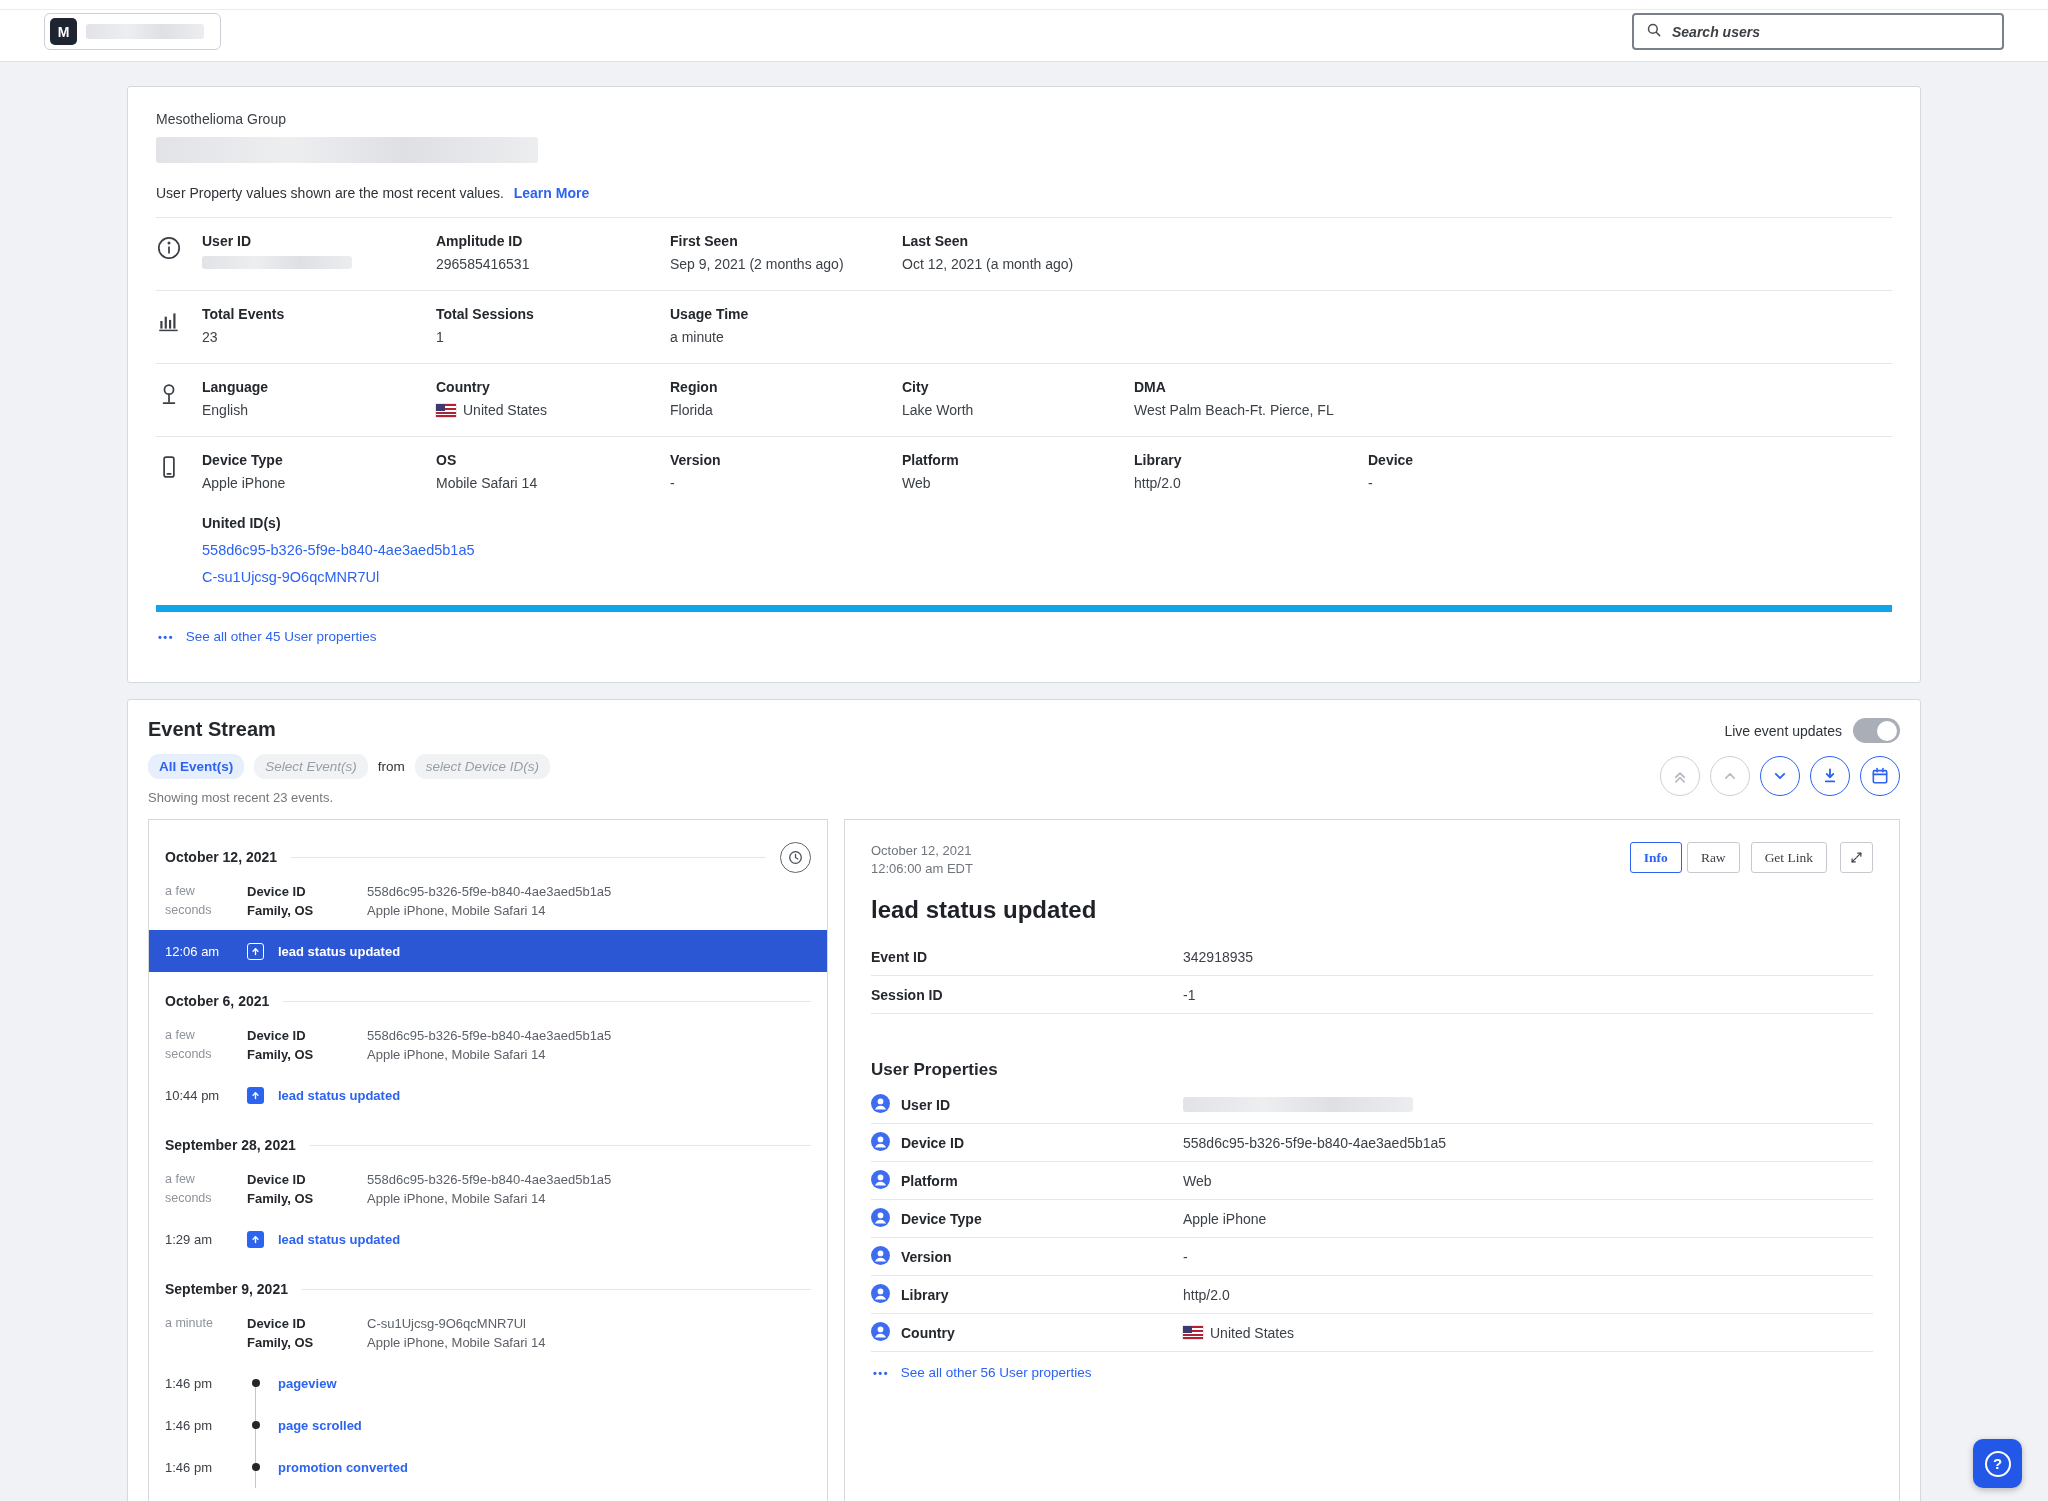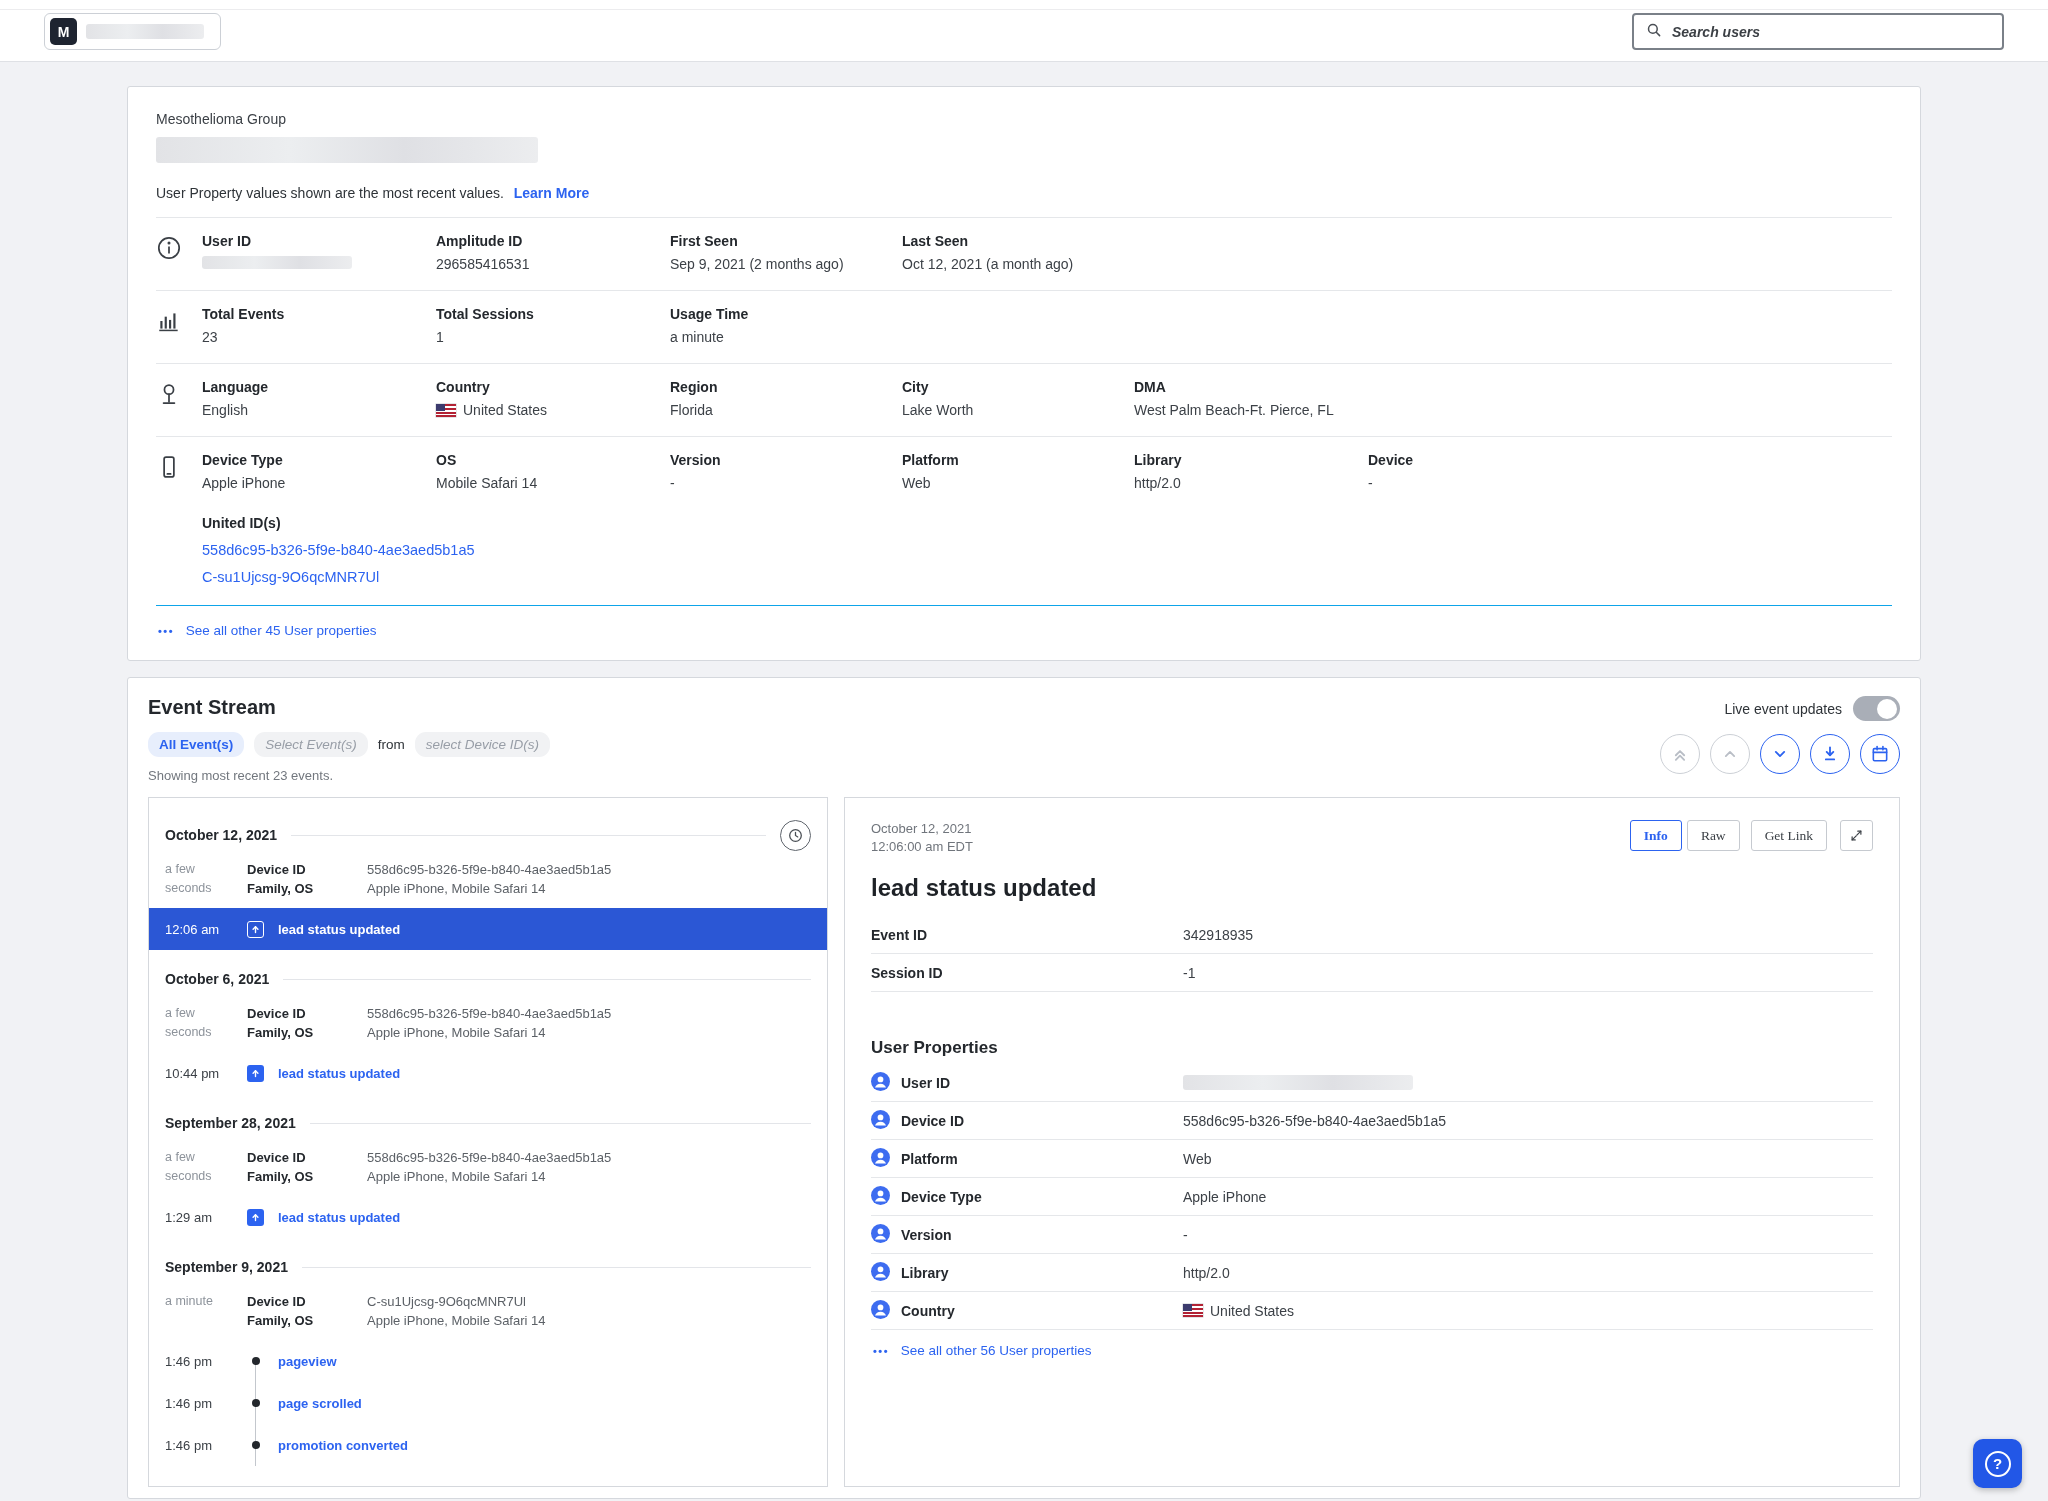--- a/index.html
+++ b/index.html
@@ -39,21 +39,21 @@
 
   .prop-row { display:grid; grid-template-columns:46px 234px 234px 232px 232px 234px 1fr;
               border-top:1px solid #e5e7ea; padding:15px 0 18px; }
   .prop-icon { grid-column:1; padding-top:2px; }
   .lbl { font-weight:bold; font-size:14px; color:#24282d; }
   .val { margin-top:7px; font-size:14px; color:#3c4147; display:flex; align-items:center; gap:7px; }
   .r-userid { width:150px; height:13px; }
 
   .devids { padding:6px 0 20px 46px; }
   .devids a { display:block; margin-top:11px; font-size:14.5px; }
-  .seeall-row { border-top:1px solid #0ea5e9; padding:17px 0 22px 2px; font-size:13.5px; }
+  .seeall-row { border-top:7px solid #0ea5e9; padding:17px 0 38px 2px; font-size:13.5px; }
   .dots { letter-spacing:1.5px; margin-right:8px; font-size:11px; font-weight:bold; }
 
   
   .card2 { margin-top:16px; height:822px; padding:18px 20px; position:relative; }
   .stream-title { font-size:20px; font-weight:bold; color:#24282d; }
   .chips-row { margin-top:13px; display:flex; align-items:center; gap:10px; font-size:13.5px; }
   .chip { padding:5px 11px; border-radius:11px; cursor:pointer; }
   .chip.active { background:#e7eefc; color:#2c63f0; font-weight:bold; }
   .chip.muted { background:#f1f2f4; color:#989ea7; font-style:italic; }
   .showing { margin-top:11px; font-size:13px; color:#72777e; }

